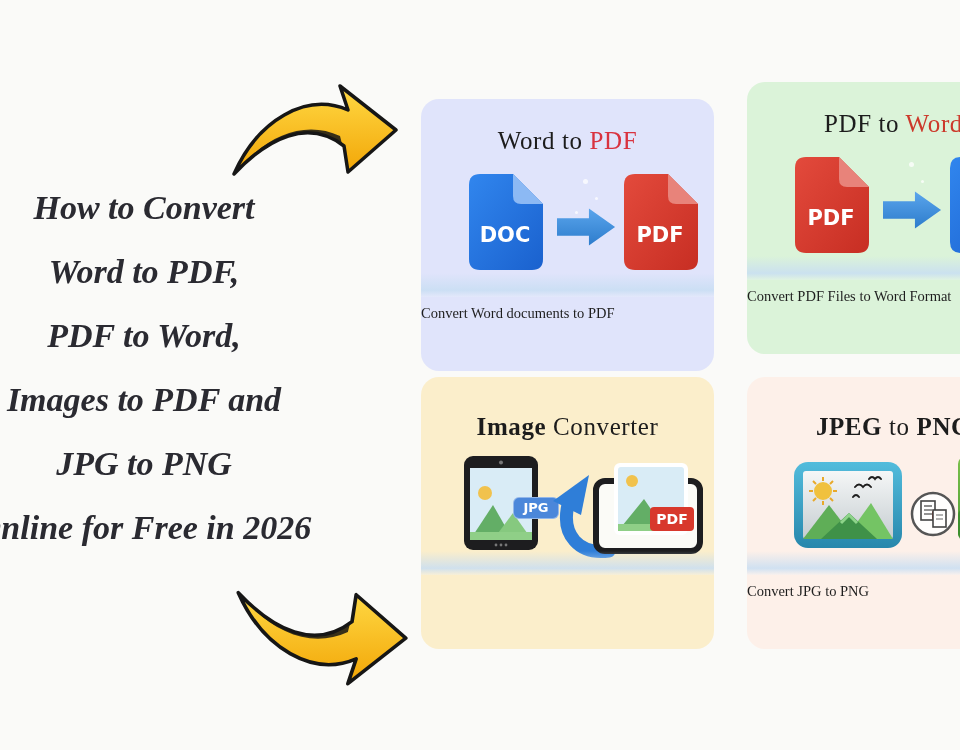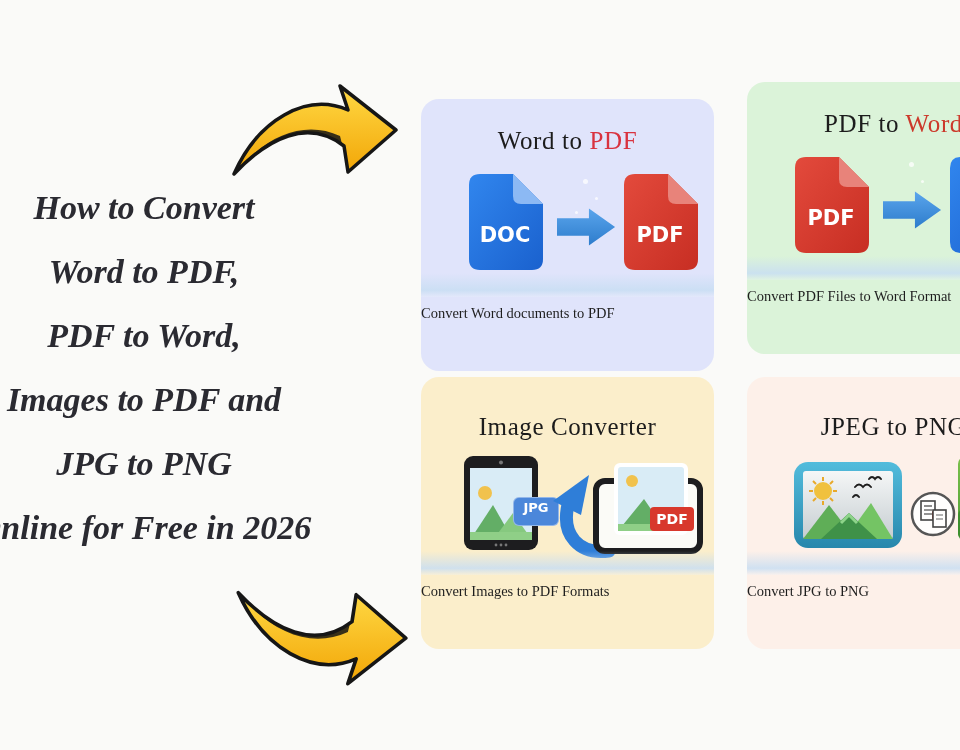--- a/index.html
+++ b/index.html
@@ -20,41 +20,41 @@
   .card{position:absolute;width:293px;height:272px;border-radius:18px;overflow:hidden;}
   .card-word2pdf{left:421px;top:82px;}
   .card-pdf2word{left:747px;top:82px;}
   .card-imgconv{left:421px;top:377px;}
   .card-jpeg2png{left:747px;top:377px;}
   .card-title{
     position:absolute;top:28px;left:0;width:100%;text-align:center;
     font-size:25px;letter-spacing:.6px;color:#1c1c1c;white-space:nowrap;
   }
   .card-imgconv .card-title,.card-jpeg2png .card-title{top:36px;}
-  .t-bold{font-weight:normal;}
+  .t-bold{font-weight:bold;}
   .illus{position:absolute;left:16px;top:62px;width:100%;height:132px;}
   .mist{
     position:absolute;left:0;top:174px;width:100%;height:24px;
     background:linear-gradient(180deg,rgba(255,255,255,0) 0%,rgba(200,222,243,.85) 72%,rgba(238,244,250,.25) 100%);
   }
   .caption{
     position:absolute;top:206px;left:0;width:100%;
     font-size:14.5px;color:#1e1e1e;white-space:nowrap;
   }
   
   .file-icon{position:absolute;top:12px;width:76px;height:98px;}
   .file-src{left:31px;}
   .file-tgt{left:186px;}
   .fat-arrow{position:absolute;left:120px;top:44px;width:60px;height:44px;}
   .badge{
     position:absolute;border-radius:6px;color:#fff;text-align:center;
     font-family:"DejaVu Sans", sans-serif;font-weight:bold;
     border:1.5px solid rgba(255,255,255,.4);box-sizing:border-box;
   }
-  .badge-jpg{left:76px;top:58px;width:46px;height:29px;font-size:13px;line-height:19px;}
+  .badge-jpg{left:76px;top:58px;width:46px;height:22px;font-size:13px;line-height:19px;}
   .sp{position:absolute;border-radius:50%;background:#fff;opacity:.75;}
   .tablet-svg{position:absolute;left:26px;top:16px;width:76px;height:96px;}
   .curve-arrow-svg{position:absolute;left:112px;top:28px;width:72px;height:94px;}
   .device-svg{position:absolute;left:155px;top:22px;width:112px;height:94px;}
   .jpegimg-svg{position:absolute;left:30px;top:22px;width:110px;height:88px;}
   .transfer-svg{position:absolute;left:147px;top:52px;width:46px;height:46px;}
   .png-svg{position:absolute;left:194px;top:16px;width:84px;height:86px;}
 </style>
 </head>
 <body>
@@ -209,21 +209,20 @@
       <polygon points="26,70 52,38 74,70" fill="#63ae66"></polygon>
       <polygon points="52,70 72,46 92,70" fill="#86c97f"></polygon>
       <rect x="26" y="63" width="66" height="7" fill="#8fcf87"></rect>
       <g>
         <rect x="58" y="46" width="44" height="24" rx="4" fill="#d8382c"></rect>
         <text x="80" y="63" text-anchor="middle" font-family="DejaVu Sans, sans-serif" font-weight="bold" font-size="14" fill="#ffffff">PDF</text>
       </g>
     </svg>
   </div>
   <div class="mist"></div>
-  <div class="caption">Convert Images to PDF Formats</div>
 </div>
 
 <div class="card card-jpeg2png" style="background: rgb(253, 240, 233);">
   <div class="card-title">
     <span class="t-bold">JPEG</span><span> to </span><span class="t-bold">PNG</span>
   </div>
   <div class="illus">
     <svg class="jpegimg-svg" viewBox="0 0 110 88">
       <defs>
         <linearGradient id="gt1" x1="0" y1="0" x2="0" y2="1">

